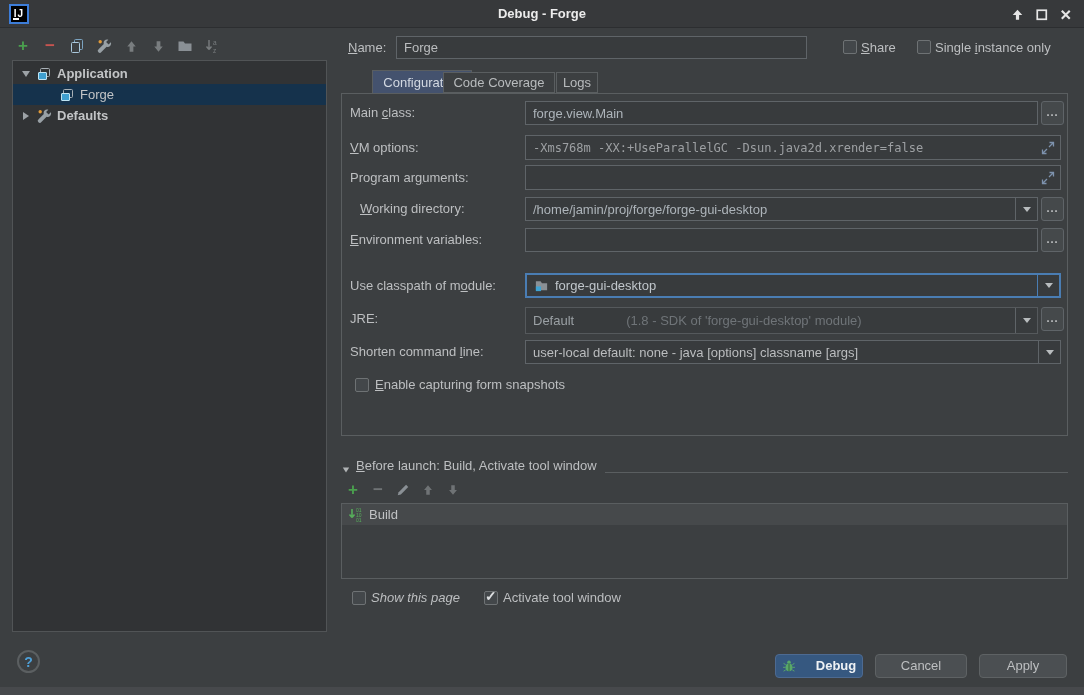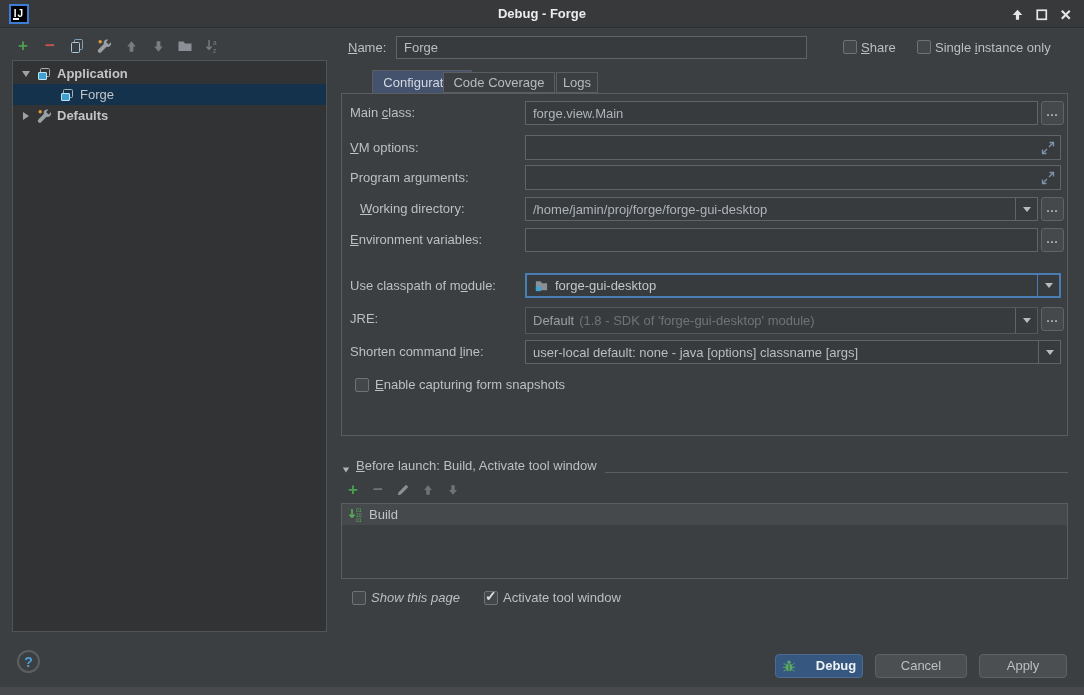--- a/index.html
+++ b/index.html
@@ -190,20 +190,21 @@
   <div class="panel"></div>
 
   <div class="label" style="left:350px; top:101px; height:24px; line-height:24px;text-align:right;">Main <u>c</u>lass:</div>
   <div class="tf" style="left:525px; top:101px; width:513px; height:24px; color:#adb4ba;">
     <span>forge.view.Main</span>
   </div>
   <div class="browse" style="left:1041px; top:101px;">...</div>
 
   <div class="label" style="left:350px; top:135px; height:25px; line-height:25px;"><u>V</u>M options:</div>
   <div class="tf mono" style="left:525px; top:135px; width:536px; height:25px;">
+    <span>-Xms768m -XX:+UseParallelGC -Dsun.java2d.xrender=false</span>
     <span class="expand-ico">
       <svg viewBox="0 0 14 14" width="14" height="14">
           <path d="M8.5 1.5h4v4M12.5 1.5L8 6M5.5 12.5h-4v-4M1.5 12.5L6 8" stroke="#7d92ad" fill="none" stroke-width="1.3"></path>
         </svg>
     </span>
   </div>
 
   <div class="label" style="left:350px; top:165px; height:25px; line-height:25px;">Program ar<u>g</u>uments:</div>
   <div class="tf" style="left:525px; top:165px; width:536px; height:25px;">
     <span></span>
@@ -237,21 +238,21 @@
           <rect x="2" y="9" width="5.5" height="5" fill="#3ea3d3"></rect>
         </svg>
     </span>
     <span style="color:#c0c6cb;">forge-gui-desktop</span>
     <span class="combo-arrow" style="border-left-color:#4a7db3;">
         <span class="tri"></span>
       </span>
   </div>
 
   <div class="label" style="left:350px; top:307px; height:24px; line-height:24px;">JRE:</div>
-  <div class="tf" style="left:525px; top:307px; width:513px; height:27px; border-color:#55595c; ">
+  <div class="tf" style="left:525px; top:307px; width:513px; height:27px; border-color:#55595c; gap:47px;">
     <span class="dim-value" style="color:#9aa0a4; margin-right:5px;">Default</span>
     <span class="hint">(1.8 - SDK of 'forge-gui-desktop' module)</span>
     <span class="combo-arrow">
         <span class="tri"></span>
       </span>
   </div>
   <div class="browse" style="left:1041px; top:307px;">...</div>
 
   <div class="label" style="left:350px; top:340px; height:24px; line-height:24px;">Shorten command <u>l</u>ine:</div>
   <div class="tf" style="left:525px; top:340px; width:536px; height:24px; padding-right:28px;">

